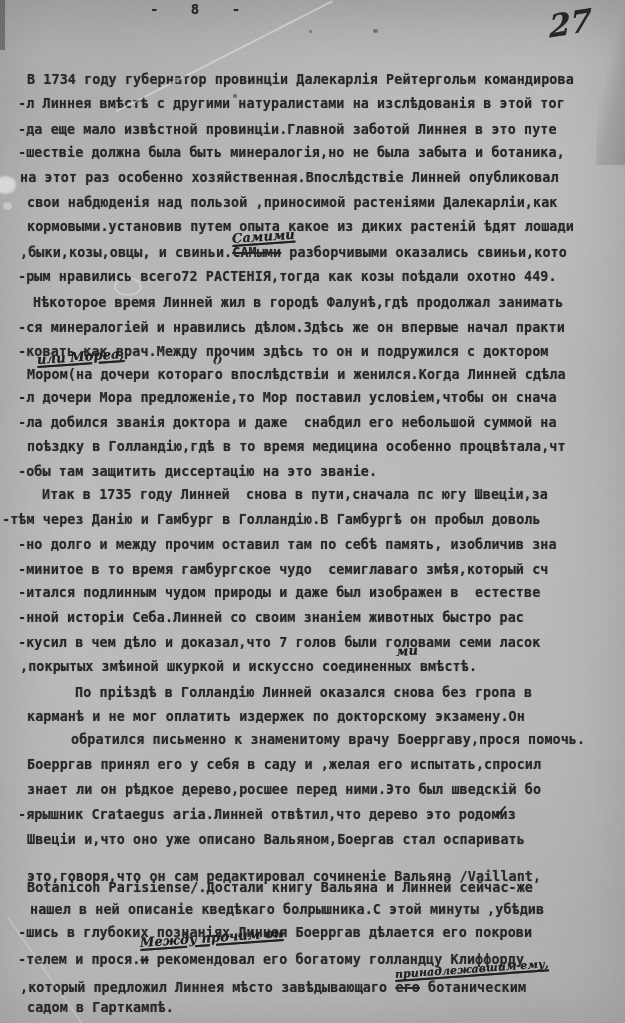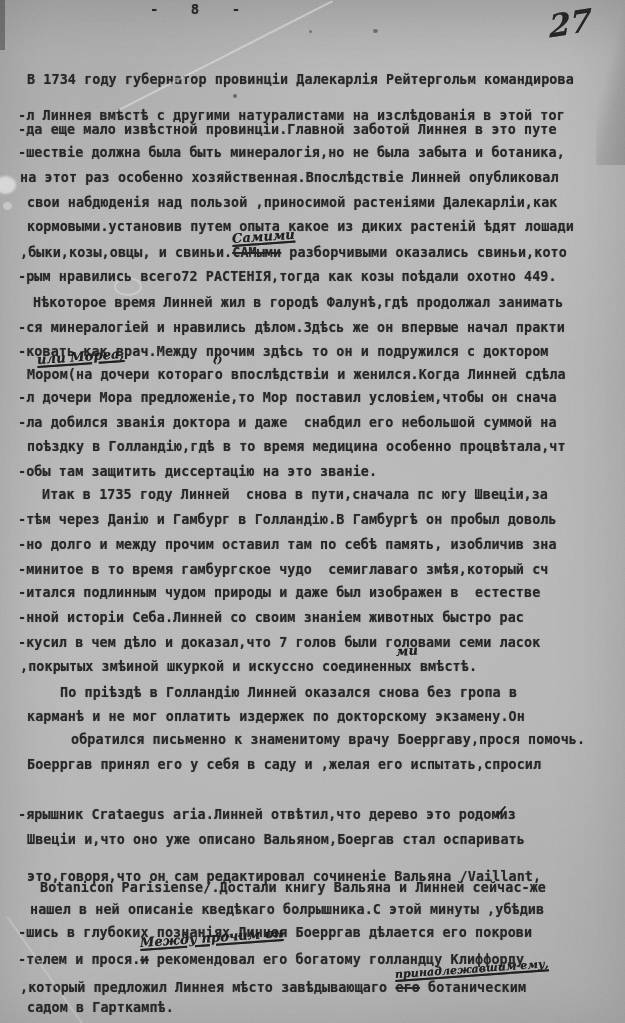--- a/index.html
+++ b/index.html
@@ -95,50 +95,51 @@
   <div class="artifact a-speck3"></div>
 
   <svg class="noise" width="625" height="1023">
     <filter id="grain">
       <feTurbulence type="fractalNoise" baseFrequency="0.8" numOctaves="2" stitchTiles="stitch"></feTurbulence>
       <feColorMatrix type="saturate" values="0"></feColorMatrix>
     </filter>
     <rect width="625" height="1023" filter="url(#grain)"></rect>
   </svg>
     <div class="tline" style="left: 27px; top: 71px;"><span>В 1734 году губернатор провинціи Далекарлія Рейтергольм командирова</span></div>
-    <div class="tline" style="left: 18px; top: 95px; margin-top: 12px;"><span>-л Линнея вмѣстѣ с другими натуралистами на изслѣдованія в этой тог</span></div>
+    <div class="tline" style="left: 18px; top: 95px;"><span>-л Линнея вмѣстѣ с другими натуралистами на изслѣдованія в этой тог</span></div>
     <div class="tline" style="left: 18px; top: 121px;"><span>-да еще мало извѣстной провинціи.Главной заботой Линнея в это путе</span></div>
     <div class="tline" style="left: 18px; top: 144px;"><span>-шествіе должна была быть минералогія,но не была забыта и ботаника,</span></div>
     <div class="tline" style="left: 27px; top: 194px;"><span>свои набдюденія над пользой ,приносимой растеніями Далекарліи,как</span></div>
     <div class="tline" style="left: 20px; top: 169px;"><span>на этот раз особенно хозяйственная.Впослѣдствіе Линней опубликовал</span></div>
     <div class="tline" style="left: 27px; top: 218px;"><span>кормовыми.установив путем опыта какое из диких растеній ѣдят лошади</span></div>
     <div class="tline" style="left: 20px; top: 244px;"><span>,быки,козы,овцы, и свиньи.</span><span class="hw hw-underline" style="left: 0px; top: -14px;">Самими</span><span class="struck">САМыми</span><span> разборчивыми оказались свиньи,кото</span></div>
     <div class="tline" style="left: 18px; top: 268px;"><span>-рым нравились всего72 РАСТЕНІЯ,тогда как козы поѣдали охотно 449.</span></div>
     <div class="tline" style="left: 33px; top: 294px;"><span>Нѣкоторое время Линней жил в городѣ Фалунѣ,гдѣ продолжал занимать</span></div>
     <div class="tline" style="left: 18px; top: 319px;"><span>-ся минералогіей и нравились дѣлом.Здѣсь же он впервые начал практи</span></div>
     <div class="tline" style="left: 18px; top: 343px;"><span>-ковать как врач.Между прочим</span><span class="hw hw-small" style="left: -42px; top: 7px;">()</span><span> здѣсь то он и подружился с доктором</span></div>
     <div class="tline" style="left: 27px; top: 366px;"><span class="hw hw-underline" style="left: 10px; top: -15px;">или Мореа,</span><span>Мором(на дочери котораго впослѣдствіи и женился.Когда Линней сдѣла</span></div>
     <div class="tline" style="left: 18px; top: 389px;"><span>-л дочери Мора предложеніе,то Мор поставил условіем,чтобы он снача</span></div>
     <div class="tline" style="left: 18px; top: 414px;"><span>-ла добился званія доктора и даже  снабдил его небольшой суммой на</span></div>
     <div class="tline" style="left: 27px; top: 438px;"><span>поѣздку в Голландію,гдѣ в то время медицина особенно процвѣтала,чт</span></div>
     <div class="tline" style="left: 18px; top: 463px;"><span>-обы там защитить диссертацію на это званіе.</span></div>
     <div class="tline" style="left: 42px; top: 486px;"><span>Итак в 1735 году Линней  снова в пути,сначала пс югу Швеціи,за</span></div>
-    <div class="tline" style="left: 18px; top: 511px;"><span>-тѣм через Данію и Гамбург в Голландію.В Гамбургѣ он пробыл доволь</span></div>
+    <div class="tline" style="left: 2px; top: 511px;"><span>-тѣм через Данію и Гамбург в Голландію.В Гамбургѣ он пробыл доволь</span></div>
     <div class="tline" style="left: 18px; top: 536px;"><span>-но долго и между прочим оставил там по себѣ память, изобличив зна</span></div>
     <div class="tline" style="left: 18px; top: 561px;"><span>-минитое в то время гамбургское чудо  семиглаваго змѣя,который сч</span></div>
     <div class="tline" style="left: 18px; top: 584px;"><span>-итался подлинным чудом природы и даже был изображен в  естестве</span></div>
     <div class="tline" style="left: 18px; top: 609px;"><span>-нной исторіи Себа.Линней со своим знаніем животных быстро рас</span></div>
     <div class="tline" style="left: 18px; top: 634px;"><span>-кусил в чем дѣло и доказал,что 7 голов были головами семи ласок</span></div>
     <div class="tline" style="left: 20px; top: 658px;"><span>,покрытых змѣиной шкуркой и искуссно соединенных</span><span class="hw" style="left: -16px; top: -15px;">ми</span><span> вмѣстѣ.</span></div>
-    <div class="tline" style="left: 60px; top: 684px;"><span>По пріѣздѣ в Голландію Линней оказался снова без гропа в</span></div>
+    <div class="tline" style="left: 75px; top: 684px;"><span>По пріѣздѣ в Голландію Линней оказался снова без гропа в</span></div>
     <div class="tline" style="left: 27px; top: 708px;"><span>карманѣ и не мог оплатить издержек по докторскому экзамену.Он</span></div>
     <div class="tline" style="left: 27px; top: 731px; margin-left: 44px;"><span>обратился письменно к знаменитому врачу Боерргаву,прося помочь.</span></div>
     <div class="tline" style="left: 27px; top: 756px;"><span>Боерргав принял его у себя в саду и ,желая его испытать,спросил</span></div>
+    <div class="tline" style="left: 27px; top: 781px;"><span>знает ли он рѣдкое дерево,росшее перед ними.Это был шведскій бо</span></div>
     <div class="tline" style="left: 18px; top: 806px;"><span>-ярышник Crataegus aria.Линней отвѣтил,что дерево это родом</span><span class="hw hw-mark" style="left: -2px; top: -3px;">/</span><span>из</span></div>
     <div class="tline" style="left: 27px; top: 831px;"><span>Швеціи и,что оно уже описано Вальяном,Боергав стал оспаривать</span></div>
     <div class="tline" style="left: 27px; top: 854px; margin-top: 14px;"><span>это,говоря,что он сам редактировал сочиненіе Вальяна /Vaillant,</span></div>
-    <div class="tline" style="left: 40px; top: 879px;"><span>Botanicon Parisiense/.Достали книгу Вальяна и Линней сейчас-же</span></div>
+    <div class="tline" style="left: 27px; top: 879px;"><span>Botanicon Parisiense/.Достали книгу Вальяна и Линней сейчас-же</span></div>
     <div class="tline" style="left: 30px; top: 901px;"><span>нашел в ней описаніе кведѣкаго болрышника.С этой минуты ,убѣдив</span></div>
     <div class="tline" style="left: 18px; top: 924px;"><span>-шись в глубоких познаніях Линнея Боерргав дѣлается его покрови</span></div>
     <div class="tline" style="left: 18px; top: 951px;"><span>-телем и прося.</span><span class="hw hw-underline" style="left: 0px; top: -17px;">Между прочим он</span><span class="struck">и</span><span> рекомендовал его богатому голландцу Клиффорду</span></div>
     <div class="tline" style="left: 20px; top: 979px;"><span>,который предложил Линнея мѣсто завѣдывающаго </span><span class="hw hw-underline hw-small2" style="left: 0px; top: -14px;">принадлежавшим ему,</span><span class="struck">его</span><span> ботаническим</span></div>
     <div class="tline" style="left: 27px; top: 999px;"><span>садом в Гарткампѣ.</span></div>
   </div>
 
 </body></html>

